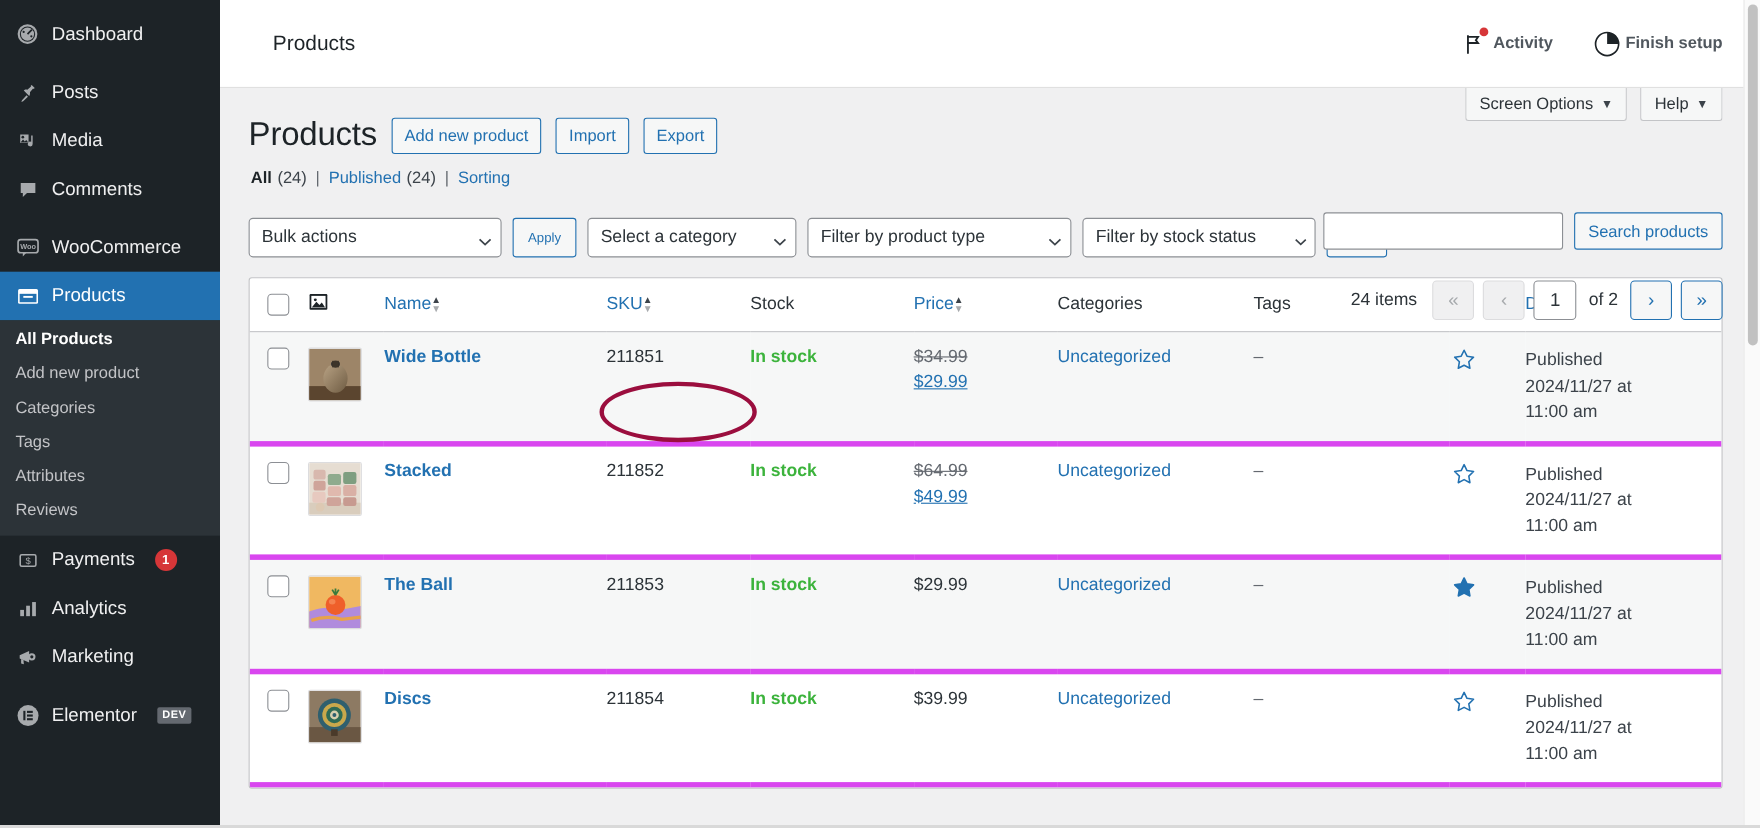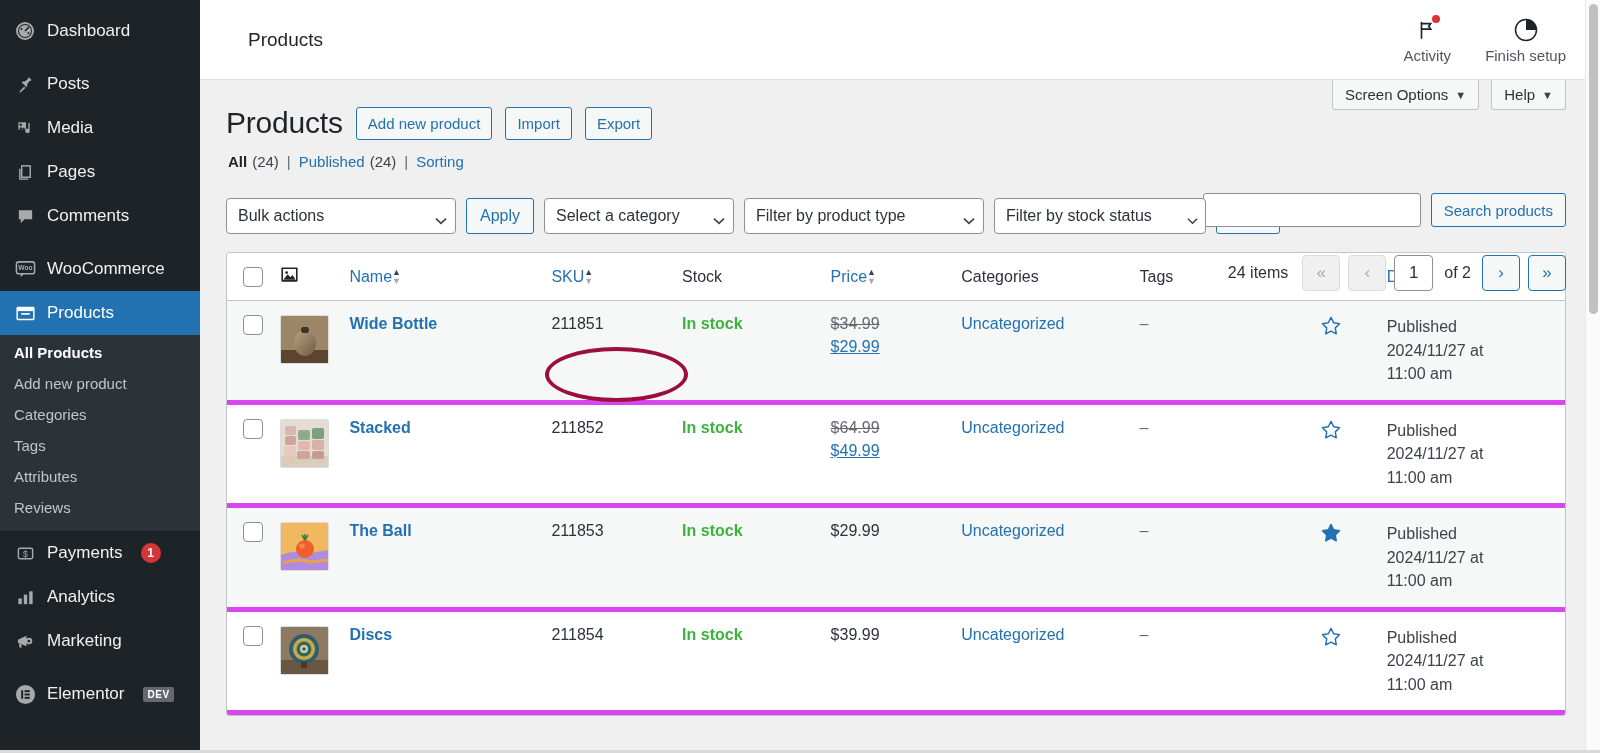--- a/index.html
+++ b/index.html
@@ -54,21 +54,21 @@
   #main { flex: 1; height: 753px; position: relative; overflow: hidden; background:#f0f0f1; }
 
   
   #wootopbar{
     height:80px;background:#fff;border-bottom:1px solid #e0e0e0;
     display:flex;align-items:center;justify-content:space-between;
     padding:0 34px 0 48px;
   }
   #woo-breadcrumb{ font-size:19px;color:#1d2327;font-weight:400; }
   .topbar-actions{ display:flex;align-items:flex-end;gap:34px; }
-  .topbar-item{ display:flex;flex-direction:column;align-items:center;gap:2px;color:#50575e;font-size:15px; }
+  .topbar-item{ display:flex;flex-direction:row;align-items:center;gap:2px;color:#50575e;font-size:15px;font-weight:bold; }
   .topbar-icon{ position:relative;width:30px;height:30px;display:flex;align-items:center;justify-content:center; }
   .dot-red{ position:absolute;top:0px;right:2px;width:8px;height:8px;border-radius:50%;background:#d63638; }
 
   
   #so-row{ position:absolute;top:80px;right:34px;display:flex;gap:12px;z-index:5; }
   .so-btn{
     background:#f6f7f7;border:1px solid #c3c4c7;border-top:none;
     border-radius:0 0 3px 3px;
     height:30px;padding:0 12px;display:flex;align-items:center;gap:7px;
     font-size:15px;color:#2c3338;justify-content:center;
@@ -111,21 +111,21 @@
     padding:0 32px 0 11px;white-space:nowrap;
   }
   .wp-select .chev{
     position:absolute;right:10px;top:50%;transform:translateY(-50%);
     width:10px;height:10px;
   }
   .wp-select.tight{ padding-right:27px; }
   .wp-select.tight .chev{ right:8px; }
   .sm-btn{
     background:#f6f7f7;border:1px solid #2271b1;border-radius:3px;color:#2271b1;
-    font-size:16px;height:36px;padding:0 13px;display:flex;align-items:center;
+    font-size:12px;height:36px;padding:0 13px;display:flex;align-items:center;
   }
 
   
   #pagination{ position:absolute;right:34px;top:255px;display:flex;align-items:center;gap:8px; }
   #items-count{ font-size:16px;color:#2c3338;margin-right:6px; }
   .pg{
     width:38px;height:36px;border:1px solid #2271b1;border-radius:4px;background:#f6f7f7;
     display:flex;align-items:center;justify-content:center;color:#2271b1;font-size:17px;
   }
   .pg.disabled{ border-color:#dcdcde;background:#f0f0f1;color:#a7aaad; }
@@ -231,29 +231,20 @@
         <svg width="19" height="19" viewBox="0 0 20 20" fill="currentColor">
             <path d="M2.5 3.5h8v8h-8z"></path>
             <circle cx="5" cy="6" r="1.3" fill="#1d2327"></circle>
             <path d="M2.8 11.2l2.4-3 1.7 2 1.3-1.4 2.1 2.4z" fill="#1d2327"></path>
             <path d="M13 4.3h1.4v8.2a2.3 2.3 0 1 1-1.4-2.1z"></path>
           </svg>
       </span>
       <span class="mi-label">Media</span>
     </div>
 
-    <div class="menu-item">
-      <span class="mi-icon">
-        <svg width="19" height="19" viewBox="0 0 20 20" fill="none" stroke="currentColor" stroke-width="1.5">
-            <rect x="6" y="3" width="9" height="12"></rect>
-            <path d="M4 6v11h9"></path>
-          </svg>
-      </span>
-      <span class="mi-label">Pages</span>
-    </div>
 
     <div class="menu-item">
       <span class="mi-icon">
         <svg width="19" height="19" viewBox="0 0 20 20" fill="currentColor">
             <path d="M3 3.5h14v9.5H9l-4 4v-4H3z"></path>
           </svg>
       </span>
       <span class="mi-label">Comments</span>
     </div>
 

